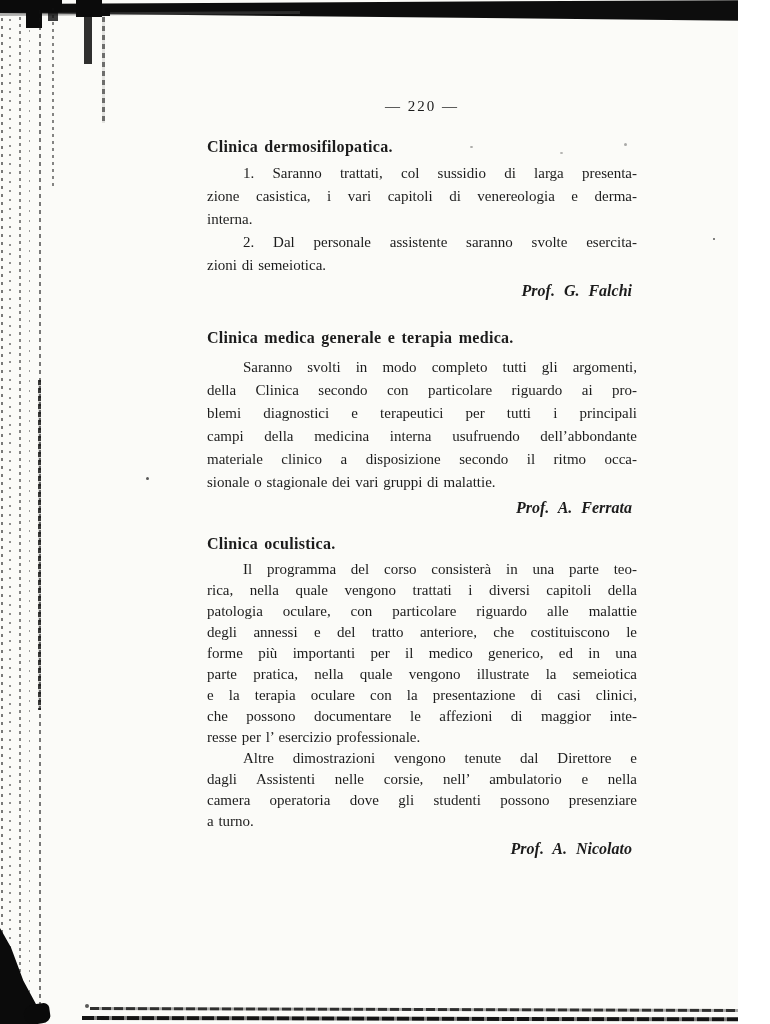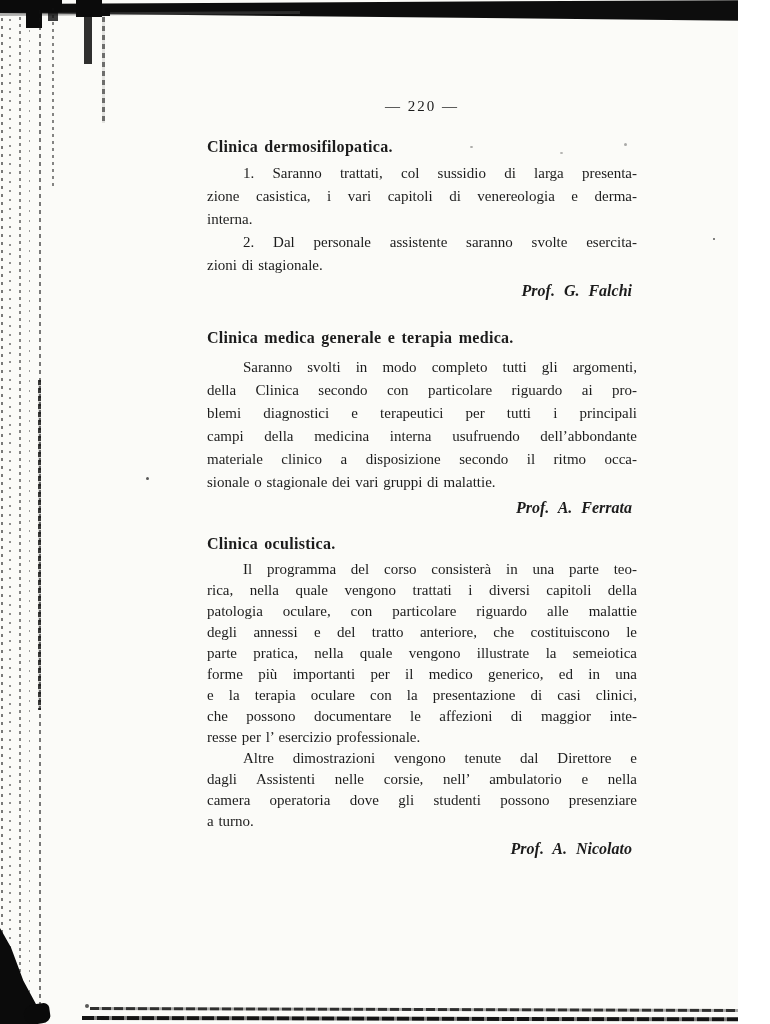--- a/index.html
+++ b/index.html
@@ -106,21 +106,21 @@
 
     <section class="sec1">
       <h2>Clinica dermosifilopatica.</h2>
       <div class="para p0">
           <div class="tline first">1. Saranno trattati, col sussidio di larga presenta-</div>
           <div class="tline">zione casistica, i vari capitoli di venereologia e derma-</div>
           <div class="tline last">interna.</div>
         </div>
       <div class="para p1">
           <div class="tline first">2. Dal personale assistente saranno svolte esercita-</div>
-          <div class="tline last">zioni di stagionale.</div>
+          <div class="tline last">zioni di semeiotica.</div>
         </div>
       <div class="signature">Prof. G. Falchi</div>
     </section>
 
     <section class="sec2">
       <h2>Clinica medica generale e terapia medica.</h2>
       <div class="para p0">
           <div class="tline first">Saranno svolti in modo completo tutti gli argomenti,</div>
           <div class="tline">della Clinica secondo con particolare riguardo ai pro-</div>
           <div class="tline">blemi diagnostici e terapeutici per tutti i principali</div>
@@ -131,22 +131,22 @@
       <div class="signature">Prof. A. Ferrata</div>
     </section>
 
     <section class="sec3">
       <h2>Clinica oculistica.</h2>
       <div class="para p0">
           <div class="tline first">Il programma del corso consisterà in una parte teo-</div>
           <div class="tline">rica, nella quale vengono trattati i diversi capitoli della</div>
           <div class="tline">patologia oculare, con particolare riguardo alle malattie</div>
           <div class="tline">degli annessi e del tratto anteriore, che costituiscono le</div>
+          <div class="tline">forme più importanti per il medico generico, ed in una</div>
           <div class="tline">parte pratica, nella quale vengono illustrate la semeiotica</div>
-          <div class="tline">forme più importanti per il medico generico, ed in una</div>
           <div class="tline">e la terapia oculare con la presentazione di casi clinici,</div>
           <div class="tline">che possono documentare le affezioni di maggior inte-</div>
           <div class="tline last">resse per l’ esercizio professionale.</div>
         </div>
       <div class="para p1">
           <div class="tline first">Altre dimostrazioni vengono tenute dal Direttore e</div>
           <div class="tline">dagli Assistenti nelle corsie, nell’ ambulatorio e nella</div>
           <div class="tline">camera operatoria dove gli studenti possono presenziare</div>
           <div class="tline last">a turno.</div>
         </div>

